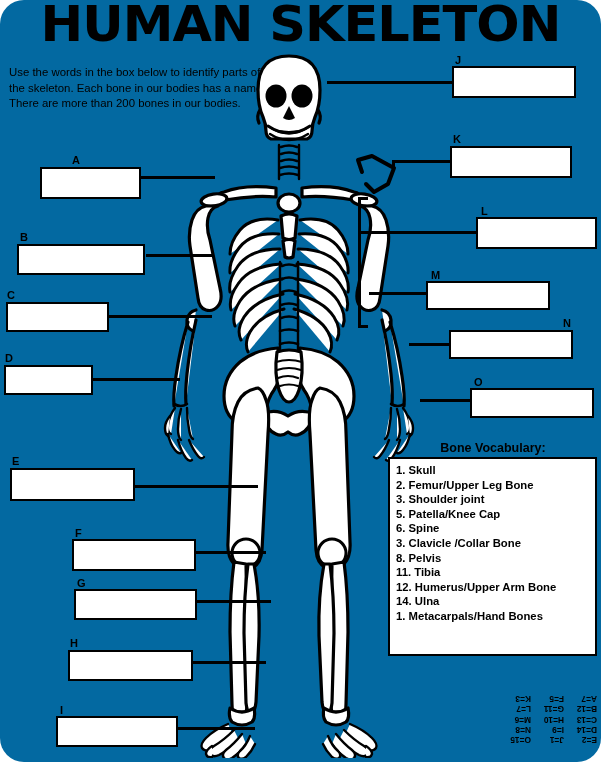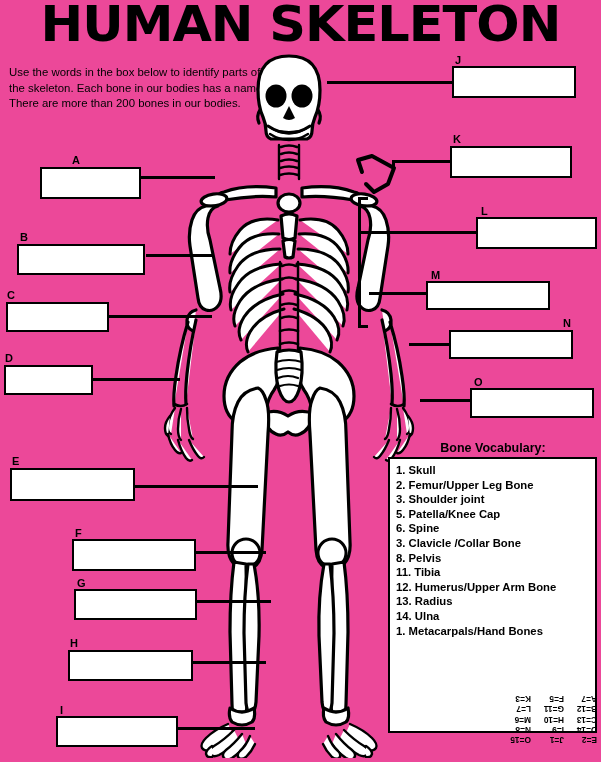--- a/index.html
+++ b/index.html
@@ -9,21 +9,22 @@
   }
   body {
     font-family: "Liberation Sans", sans-serif;
     color: #000000;
   }
   #sheet {
     position: relative;
     width: 601px;
     height: 762px;
     overflow: hidden;
-    background: #ec4899;
+    background: #0369a1;
+    border-radius: 24px;
   }
 
   
   #title {
     position: absolute;
     left: 0;
     top: -2px;
     width: 601px;
     text-align: center;
     font-family: "DejaVu Sans", sans-serif;
@@ -83,21 +84,21 @@
     font-size: 12.5px;
     font-weight: bold;
     font-family: "Liberation Sans", sans-serif;
     z-index: 8;
   }
   #vocab-box {
     position: absolute;
     left: 388px;
     top: 457px;
     width: 209px;
-    height: 276px;
+    height: 199px;
     box-sizing: border-box;
     border: 2.5px solid #000;
     background: #fff;
     padding: 4px 0 0 6px;
     z-index: 8;
   }
   #vocab-list {
     list-style: none;
     margin: 0;
     padding: 0;
@@ -392,21 +393,20 @@
     <ul id="vocab-list">
         <li>1. Skull</li>
         <li>2. Femur/Upper Leg Bone</li>
         <li>3. Shoulder joint</li>
         <li>5. Patella/Knee Cap</li>
         <li>6. Spine</li>
         <li>3. Clavicle /Collar Bone</li>
         <li>8. Pelvis</li>
         <li>11. Tibia</li>
         <li>12. Humerus/Upper Arm Bone</li>
-        <li>13. Radius</li>
         <li>14. Ulna</li>
         <li>1. Metacarpals/Hand Bones</li>
       </ul>
   </div>
 
   <div id="answer-key">
       <div class="ak-row">
         <span class="ak-cell">E=2</span>
         <span class="ak-cell">J=1</span>
         <span class="ak-cell">O=15</span>

